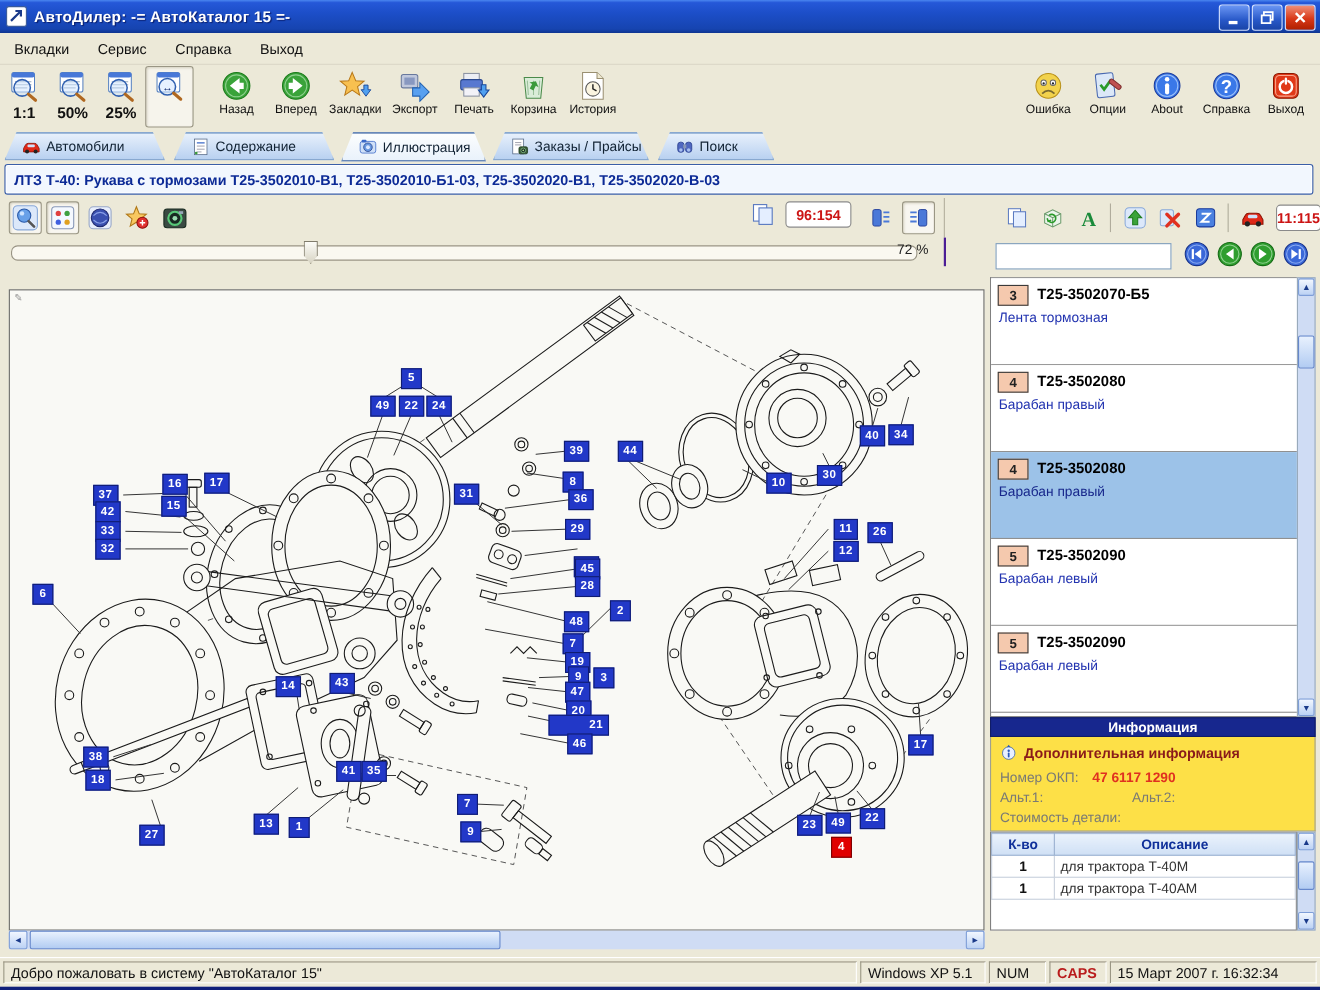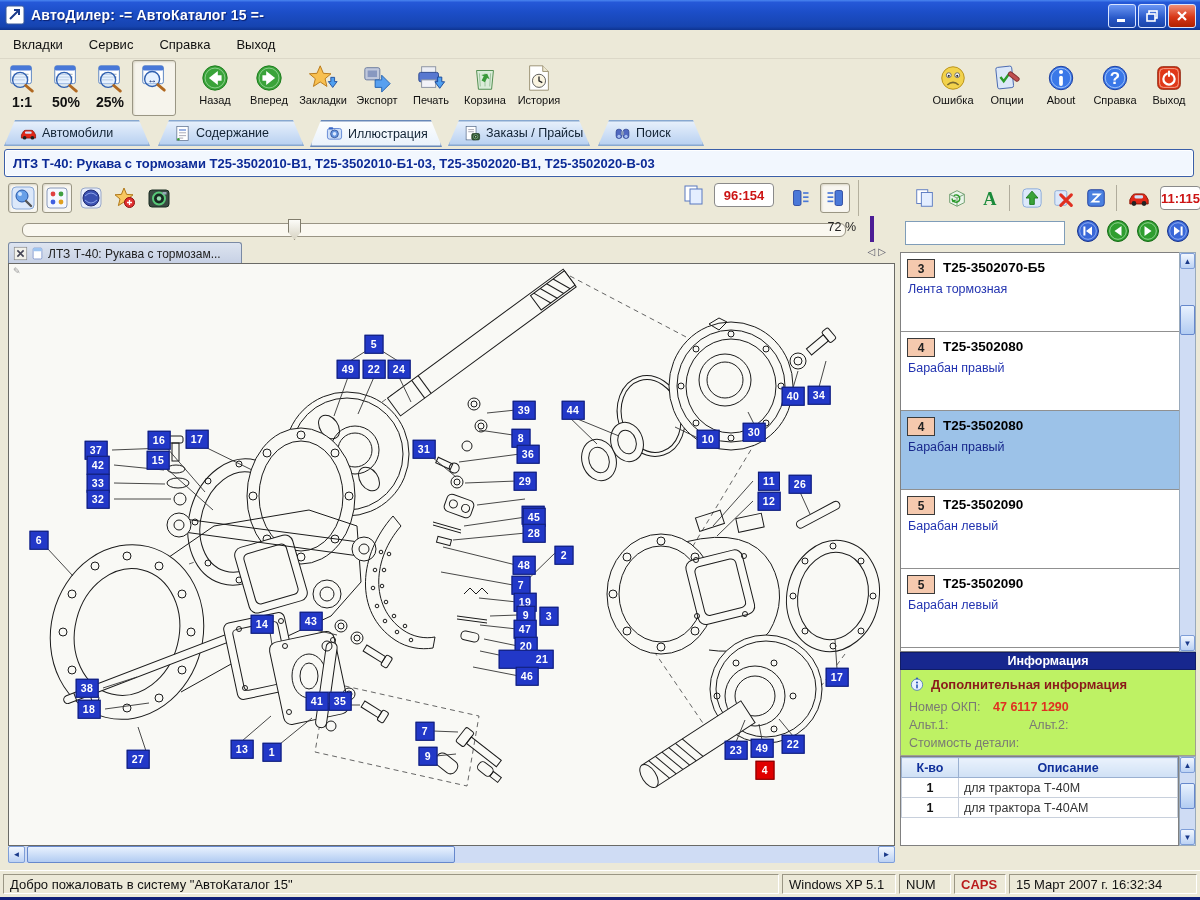--- a/index.html
+++ b/index.html
@@ -41,21 +41,21 @@
   #titlestrip{position:absolute;left:4px;top:149px;width:1188px;height:26px;background:#f2f7fe;border:1px solid #3a5ea8;border-radius:3px;box-shadow:inset 0 0 0 1px #fff;display:flex;align-items:center;}
   #titlestrip span{font-size:13px;font-weight:bold;color:#0c2a96;padding-left:8px;white-space:nowrap;}
   
   #vtools{position:absolute;left:4px;top:180px;width:854px;height:36px;border-right:1px solid #b4b09e;display:flex;align-items:center;}
   .vtool{width:28px;height:28px;margin-left:4px;border:1px solid transparent;border-radius:3px;display:flex;align-items:center;justify-content:center;}
   .vtool.pressed{border:1px solid #9a9684;background:#f8f6f0;}
   #vright{margin-left:auto;display:flex;align-items:flex-start;margin-right:8px;}
   .counterbox{background:#fff;border:1px solid #8a8a8a;border-radius:4px;font-size:13px;font-weight:bold;color:#cc1414;display:flex;align-items:center;justify-content:center;}
   #pagecounter{width:58px;height:22px;margin:0 8px;}
   
-  #sliderrow{position:absolute;left:16px;top:216px;width:854px;height:26px;border-right:4px solid #4c1d95;}
+  #sliderrow{position:absolute;left:4px;top:216px;width:854px;height:26px;border-right:2px solid #4c1d95;}
   #slidertrack{position:absolute;left:6px;top:7px;width:822px;height:12px;background:#faf8f0;border:1px solid #9a96886;border:1px solid #999484;border-radius:6px;}
   #sliderthumb{position:absolute;left:272px;top:3px;width:11px;height:19px;background:linear-gradient(180deg,#fcfcf8,#d8d4c4);border:1px solid #807c6c;clip-path:polygon(0 0,100% 0,100% 62%,50% 100%,0 62%);}
   #zoompct{position:absolute;right:14px;top:4px;font-size:12.5px;color:#222;}
   
   #subtabrow{position:absolute;left:4px;top:242px;width:891px;height:21px;}
   #subtab{position:absolute;left:4px;top:0;width:232px;height:21px;background:linear-gradient(180deg,#dde4f0,#c6d0e4);border:1px solid #7a8aa4;border-bottom:none;border-radius:3px 3px 0 0;display:flex;align-items:center;}
   #subtab .ico{margin-right:4px;}
   #subtab .lbl{font-size:12px;color:#222;white-space:nowrap;overflow:hidden;}
   #tabscroll{position:absolute;right:6px;top:4px;font-size:10px;color:#556;letter-spacing:3px;}
   
@@ -87,21 +87,21 @@
   .pitem.selected{background:#9cc2e8;}
   .pbadge{position:absolute;left:6px;top:6px;width:26px;height:17px;background:#f5c9ae;border:1px solid #3a3a3a;
     font-size:12px;font-weight:bold;color:#222;display:flex;align-items:center;justify-content:center;}
   .pcode{position:absolute;left:42px;top:7px;font-size:13.5px;font-weight:bold;color:#000;}
   .pname{position:absolute;left:7px;top:29px;font-size:12.5px;color:#2233b0;}
   .pitem.selected .pname{color:#18288c;}
   #plistscroll{left:1179px;top:252px;width:17px;height:400px;border:1px solid #9ab;box-sizing:border-box;}
   
   #infoheader{position:absolute;left:900px;top:652px;width:296px;height:18px;background:#17278e;color:#fff;
     font-size:12.5px;font-weight:bold;display:flex;align-items:center;justify-content:center;border:1px solid #101c66;box-sizing:border-box;}
-  #infobody{position:absolute;left:900px;top:670px;width:296px;height:86px;background:#bef264;border:1px solid #a0a090;border-top:none;box-sizing:border-box;}
+  #infobody{position:absolute;left:900px;top:670px;width:296px;height:86px;background:#fde047;border:1px solid #a0a090;border-top:none;box-sizing:border-box;}
   #infotitle{position:absolute;left:8px;top:6px;display:flex;align-items:center;}
   #infotitle .ico{margin-right:6px;}
   #infotitle span{font-size:13px;font-weight:bold;color:#8a1a1a;}
   .infoline{position:absolute;font-size:12.5px;color:#7a7a74;}
   #okpvalue{position:absolute;left:92px;top:30px;font-size:12.5px;font-weight:bold;color:#e03020;}
   
   #infotable{position:absolute;left:900px;top:756px;width:279px;height:90px;background:#fff;border:1px solid #808080;box-sizing:border-box;}
   #infotable table{border-collapse:collapse;width:100%;}
   #infotable th{background:linear-gradient(180deg,#eaf2fc,#cfe0f5);color:#10309a;font-size:12.5px;font-weight:bold;
     border:1px solid #9ab0d0;height:19px;padding:0;}
@@ -499,38 +499,20 @@
         </div>
     </div>
   </div>
 
   <div id="sliderrow">
     <div id="slidertrack"></div>
     <div id="sliderthumb"></div>
     <div id="zoompct">72 %</div>
   </div>
 
-  <div id="subtabrow">
-    <div id="subtab">
-      <span class="ico" style="width:15px;height:15px;margin:0 3px 0 4px">
-        <svg viewBox="0 0 24 24">
-            <rect x="2" y="2" width="20" height="20" fill="#f2f1ea" stroke="#808080"></rect>
-            <path d="M7,7 L17,17 M17,7 L7,17" stroke="#445" stroke-width="2.6"></path>
-          </svg>
-      </span>
-      <span class="ico" style="width:13px;height:15px">
-        <svg viewBox="0 0 24 24">
-            <rect x="4" y="2" width="16" height="20" rx="2" fill="#fff" stroke="#4868b8"></rect>
-            <rect x="4" y="2" width="16" height="6" rx="2" fill="#9ec4f0"></rect>
-          </svg>
-      </span>
-      <span class="lbl">ЛТЗ Т-40: Рукава с тормозам...</span>
-    </div>
-    <div id="tabscroll">◁▷</div>
-  </div>
 
   <div id="canvas">
     <div id="cornermark">✎</div>
     <svg id="diagram" width="885" height="581" viewBox="0 0 885 581">
       <g stroke="#555" stroke-width="0.9" fill="none" stroke-dasharray="5 4">
         <path d="M561,12 L778,126 L655,330"></path>
         <path d="M553,10 L300,190"></path>
         <path d="M640,380 L700,468"></path>
         <path d="M836,390 L772,476"></path>
         <path d="M318,418 L470,452 L458,522 L306,488 Z"></path>

